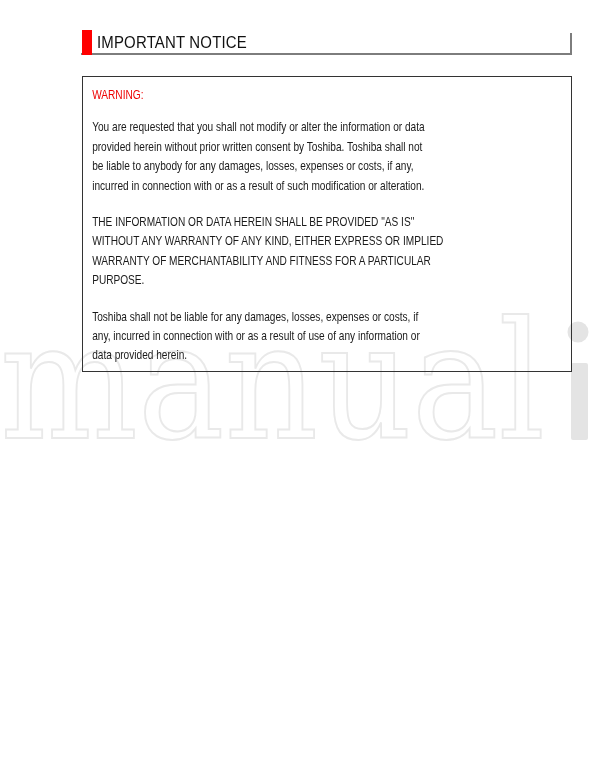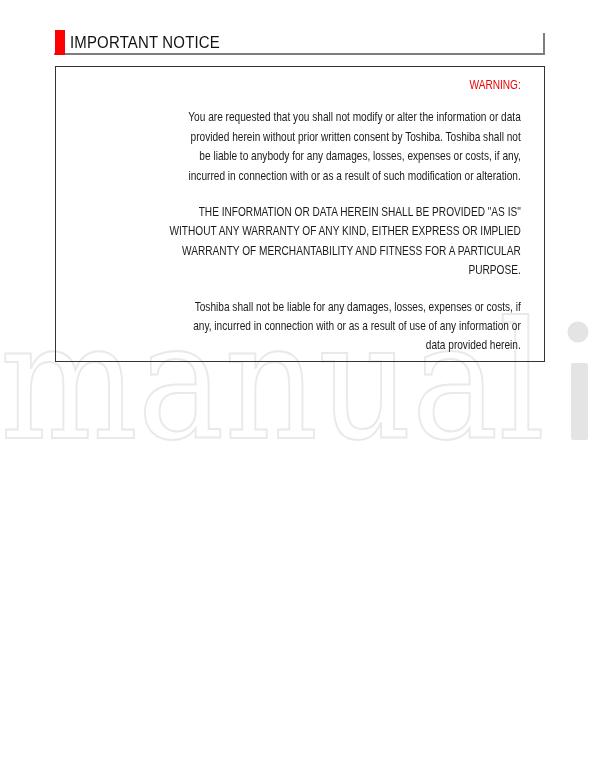--- a/index.html
+++ b/index.html
@@ -9,21 +9,21 @@
     position:relative;
     overflow:hidden;
     font-family:"Liberation Sans", sans-serif;
   }
   
   .watermark-svg {
     position:absolute; left:0; top:300px;
     z-index:1; pointer-events:none;
   }
   
-  .content { position:absolute; inset:0; z-index:2; }
+  .content { position:absolute; inset:0; z-index:2;margin-left:27px; }
 
   .header-rule {
     position:absolute; left:54px; top:33px;
     width:489px; height:20px;
     border-bottom:2px solid #7d7d7d;
     border-right:2px solid #7d7d7d;
   }
   .red-bar {
     position:absolute; left:55px; top:30px;
     width:10px; height:25px;
@@ -33,26 +33,25 @@
     position:absolute; left:70px; top:30px;
     margin:0;
     font-size:17px; font-weight:400;
     line-height:25px; color:#111111;
     letter-spacing:0.2px;
     white-space:nowrap;
     transform:scaleX(0.88); transform-origin:0 50%;
   }
 
   .notice-box {
-    position:absolute; left:55px; top:66px;
+    position:absolute; left:55px; top:76px;
     width:490px; height:296px;
     border:1.5px solid #333333;
     box-sizing:border-box;
     background:transparent;
-    text-align:right;
   }
   .box-inner {
     width:560px;
     box-sizing:border-box;
     padding:9px 0 0 11px;
     transform:scaleX(0.83); transform-origin:0 0;
   }
   .warning-label {
     margin:0 0 13px 0;
     font-size:12.2px; line-height:19.4px;

